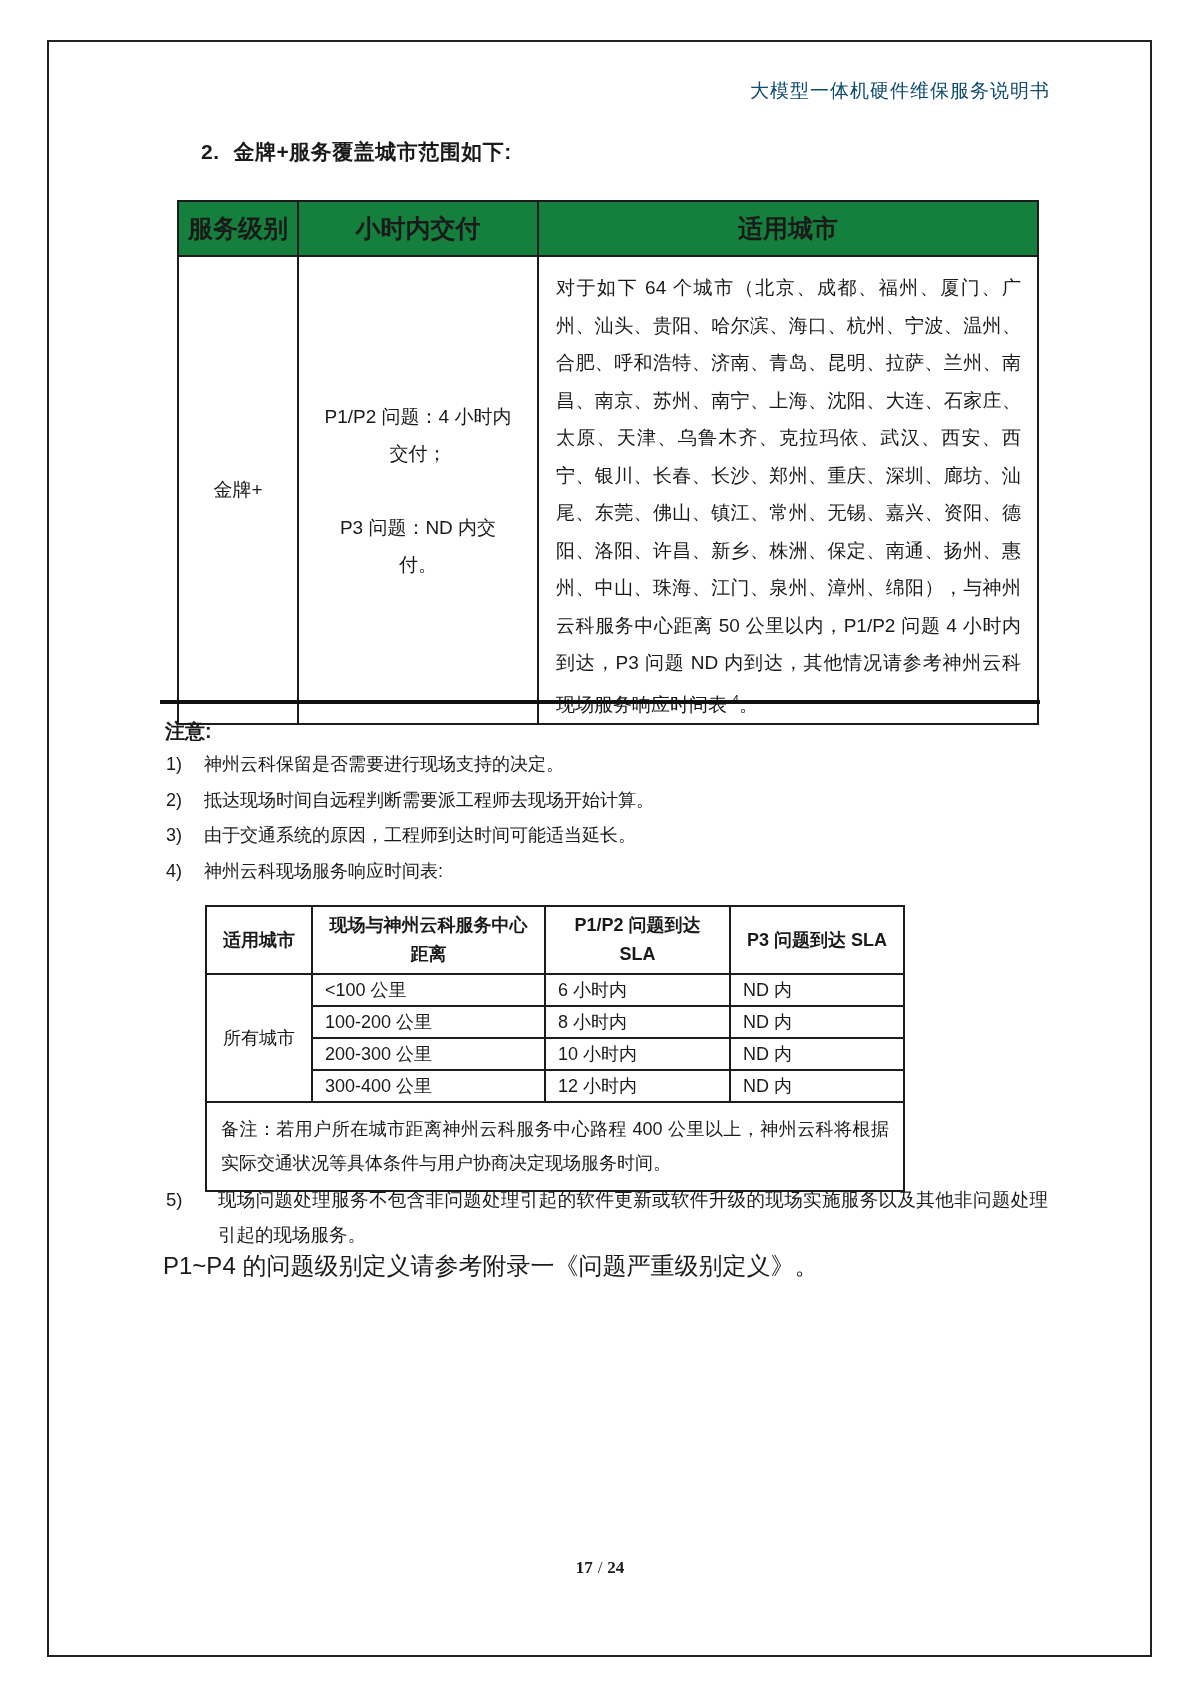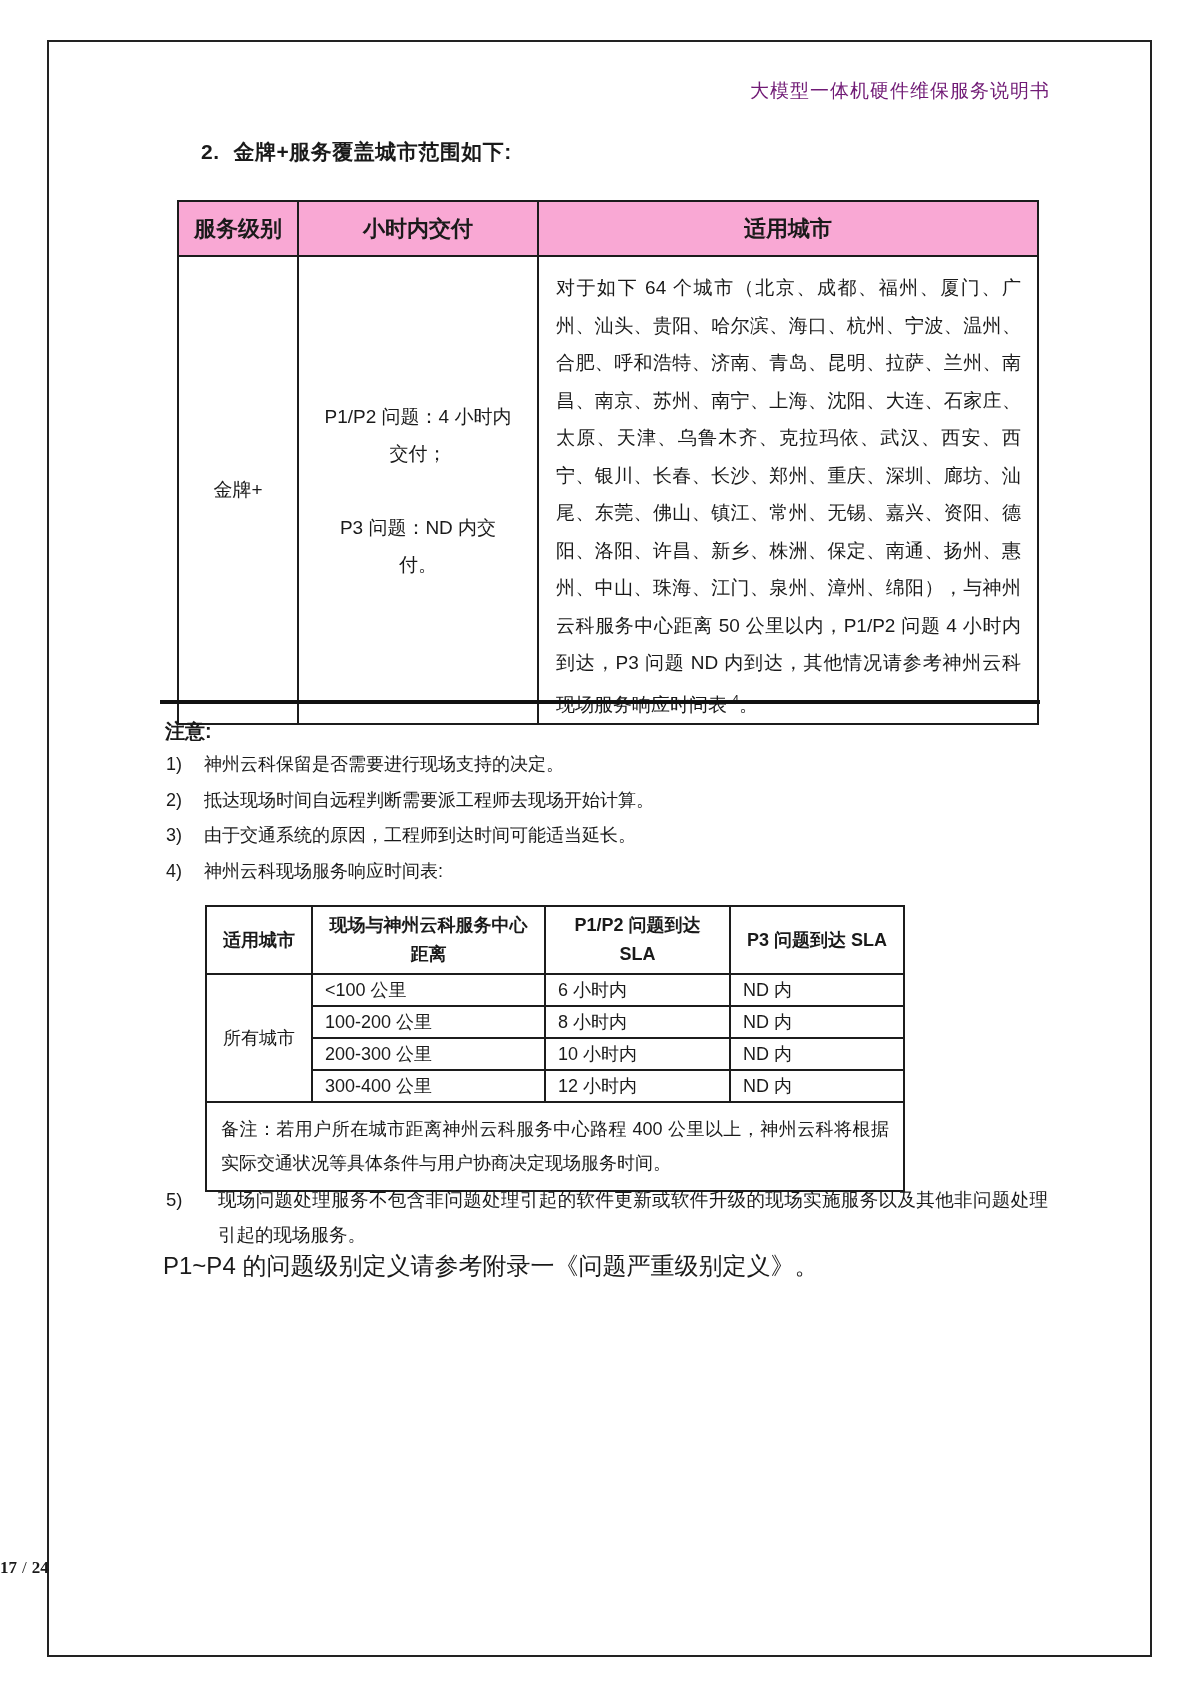--- a/index.html
+++ b/index.html
@@ -9,37 +9,37 @@
     font-family:"Liberation Sans","DejaVu Sans",sans-serif; color:#1a1a1a;
     overflow:hidden;
   }
   .border-frame {
     position:absolute; left:47px; top:40px; width:1105px; height:1617px;
     border:2px solid #222222;
   }
   .doc-header {
     position:absolute; left:550px; top:78px; width:500px;
     text-align:right; font-family:Liberation Mono, monospace;
-    font-size:19px; color:#701a75; letter-spacing:1px;
+    font-size:19px; color:#0c4a6e; letter-spacing:1px;
   }
   .section-heading {
     position:absolute; left:165px; top:138px; font-size:21px; font-weight:bold;
     letter-spacing:0.5px;
     margin-left:36px;
   }
   .section-heading .h-num { margin-right:14px; }
 
   
   table.t1 {
     position:absolute; left:177px; top:200px; width:860px;
     border-collapse:collapse; table-layout:fixed;
   }
   table.t1 th, table.t1 td { border:2px solid #1c1c1c; }
   table.t1 th {
-    background:#f9a8d4; height:55px; font-size:22px; font-weight:bold;
+    background:#15803d; height:55px; font-size:25px; font-weight:bold;
     text-align:center; vertical-align:middle;
   }
   table.t1 td { height:442px; vertical-align:middle; font-size:19px; }
   td.t1-level { text-align:center;border-radius:29px; }
   td.t1-response { text-align:center; padding:14px 22px; line-height:37px; }
   td.t1-response .resp-p2 { margin-top:37px; }
   td.t1-cities {
     vertical-align:top; text-align:justify; padding:12px 16px 0 17px;
     line-height:37.5px;
   }
@@ -69,21 +69,21 @@
   td.t2-scope { text-align:center; font-size:19px;margin-top:35px; }
   td.t2-cell { padding-left:12px; }
   td.t2-remark { padding:9px 14px 10px 14px; line-height:34px; height:auto; text-align:justify; }
 
   .item5 { position:absolute; left:166px; top:1182px; width:882px; font-size:18.5px; line-height:35px; }
   .item5 .n-num { position:absolute; left:0; top:0; }
   .item5 .n-text { display:block; margin-left:52px; text-align:justify; }
   .footer-note { position:absolute; left:163px; top:1250px; font-size:24px; }
 
   .page-number {
-    position:absolute; left:0; top:1558px; width:100%; text-align:left;
+    position:absolute; left:0; top:1558px; width:100%; text-align:center;
     font-family:"Liberation Serif","DejaVu Serif",serif; font-size:17px;
   }
   .page-number .pn-num { font-weight:bold; }
   .page-number .pn-sep { font-weight:normal; padding:0 5px; }
 </style>
 </head>
 <body>
 
 <div class="page">
 

